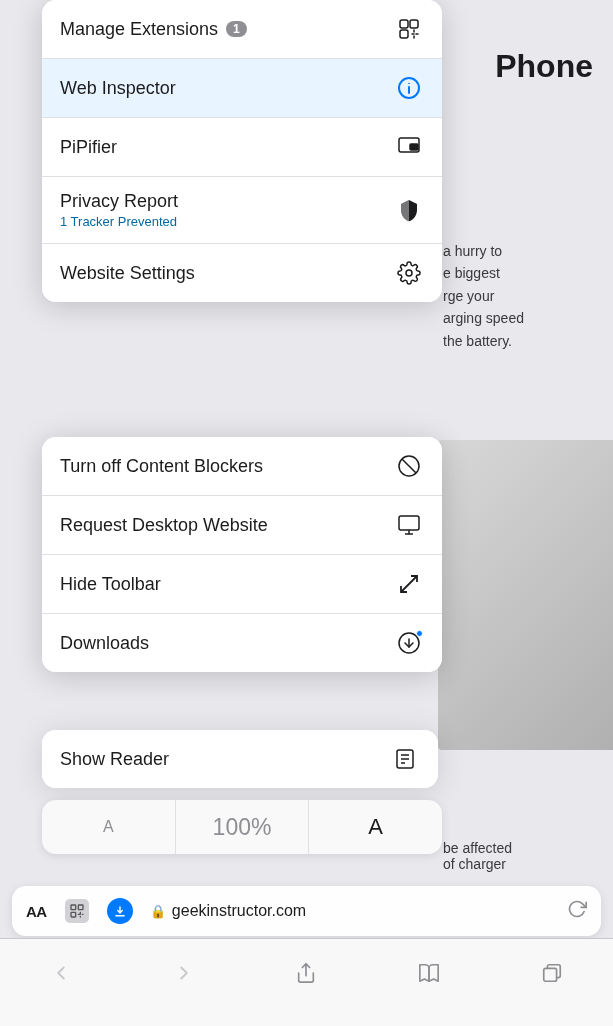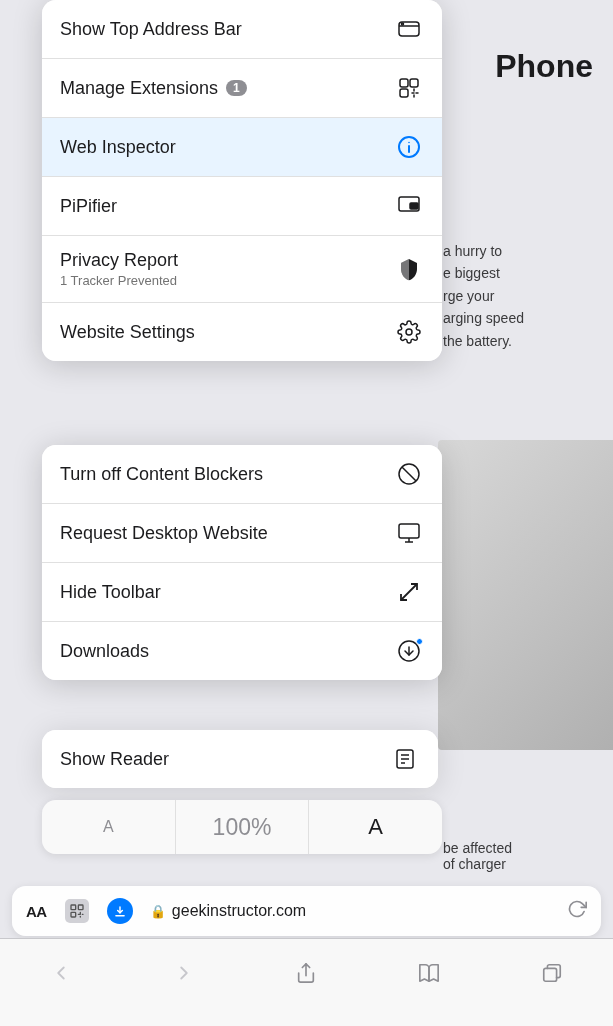--- a/index.html
+++ b/index.html
@@ -92,21 +92,21 @@
     }
 
     .menu-label {
       font-size: 18px;
       color: #1c1c1e;
       font-weight: 400;
     }
 
     .menu-sublabel {
       font-size: 13px;
-      color: #737373;
+      color: #0369a1;
       margin-top: 2px;
     }
 
     .menu-icon {
       width: 30px;
       height: 30px;
       display: flex;
       align-items: center;
       justify-content: center;
       flex-shrink: 0;
@@ -133,21 +133,20 @@
     .menu-container-2 {
       position: absolute;
       top: 437px;
       left: 42px;
       width: 400px;
       background: rgba(249,249,249,0.98);
       border-radius: 14px;
       overflow: hidden;
       z-index: 10;
       box-shadow: 0 4px 30px rgba(0,0,0,0.18);
-      margin-top: 8px;
     }
 
     
     .menu-container-3 {
       position: absolute;
       top: 730px;
       left: 42px;
       width: 396px;
       background: rgba(249,249,249,0.98);
       border-radius: 14px;
@@ -318,32 +317,20 @@
 
 <div class="bg-image"></div>
 
 <div class="bg-text-bottom">
   <div>be affected</div>
   <div>of charger</div>
 </div>
 
 <div class="menu-container">
 
-  <div class="menu-item">
-    <div class="menu-item-left">
-      <span class="menu-label">Show Top Address Bar</span>
-    </div>
-    <div class="menu-icon">
-      <svg class="icon-svg" viewBox="0 0 24 24" fill="none" stroke="#1c1c1e" stroke-width="1.5">
-        <rect x="2" y="5" width="20" height="14" rx="3"></rect>
-        <line x1="2" y1="9" x2="22" y2="9"></line>
-        <circle cx="5.5" cy="7" r="1"></circle>
-      </svg>
-    </div>
-  </div>
 
   <div class="menu-item">
     <div class="menu-item-left">
       <div class="menu-item-with-badge">
         <span class="menu-label">Manage Extensions</span>
         <span class="badge">1</span>
       </div>
     </div>
     <div class="menu-icon">
       <svg class="icon-svg" viewBox="0 0 24 24" fill="none" stroke="#1c1c1e" stroke-width="1.5">

